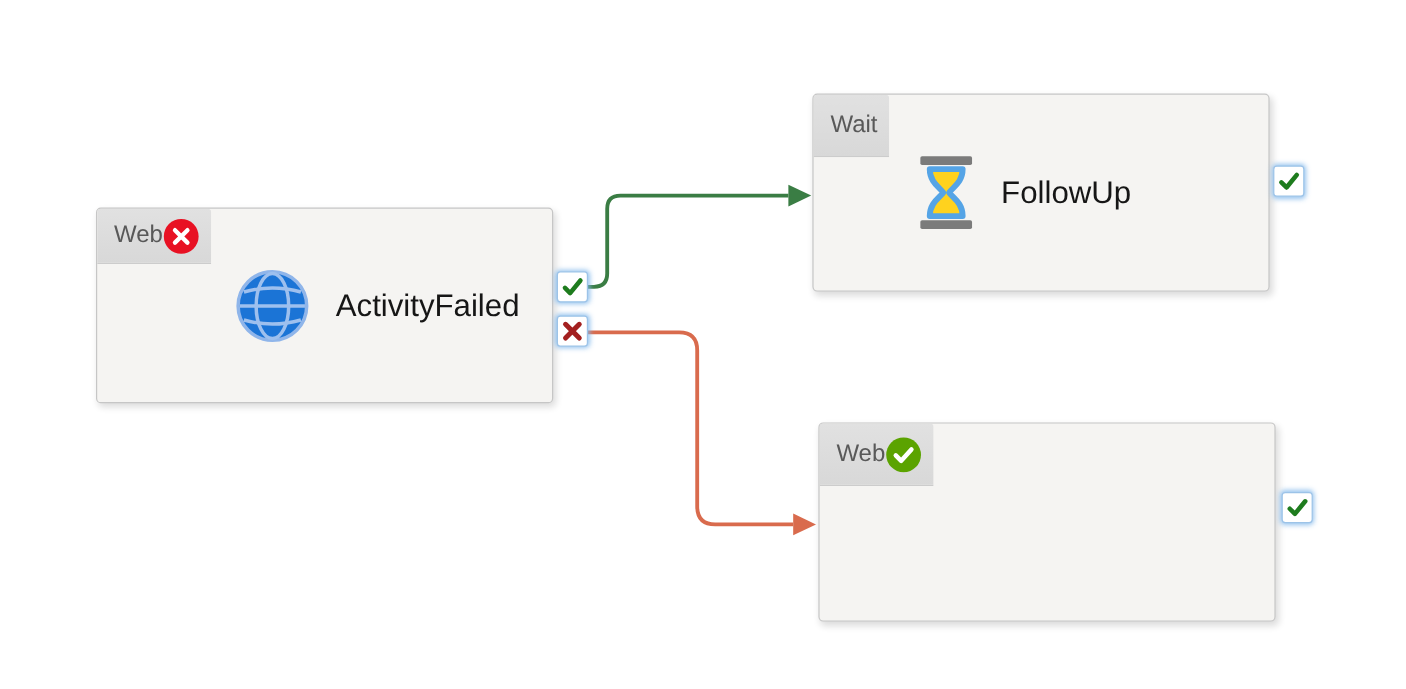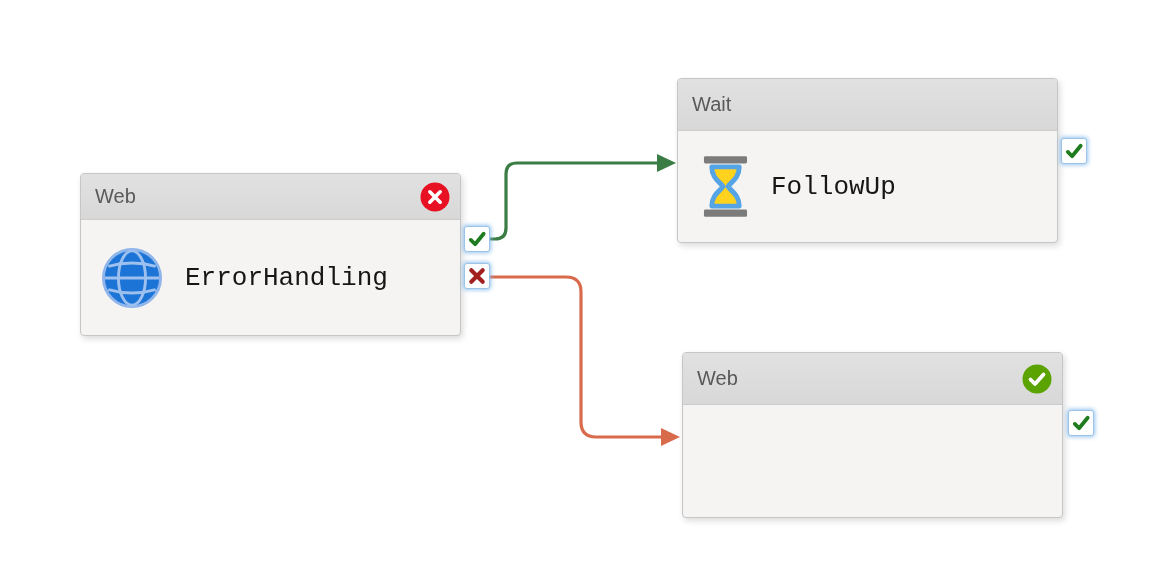--- a/index.html
+++ b/index.html
@@ -2,33 +2,33 @@
 <html><head>
 <meta charset="utf-8">
 <style>
   html,body { margin:0; padding:0; background:#ffffff; }
   * { box-sizing:border-box; }
   #canvas {
     position:relative; width:1172px; height:574px; background:#ffffff;
     overflow:hidden; font-family:"Liberation Sans", sans-serif;
   }
   .node {
-    position:absolute; display:flex; flex-direction:column;
+    position:absolute; display:flex; flex-direction:row;
     background:#f5f4f2; border:1px solid #c6c6c6; border-radius:4px;
     box-shadow:2px 3px 6px rgba(0,0,0,0.14);
   }
   .node-header {
     display:flex; align-items:center; flex:0 0 auto;
     background:linear-gradient(#e1e1e1,#d8d8d8);
     border-bottom:1px solid #cccccc; border-radius:3px 3px 0 0;
     padding:0 10px 0 14px; color:#595959; font-size:20px;
   }
   .hdr-46 { height:46px; }
   .hdr-52 { height:52px; }
-  .node-body { display:flex; align-items:center; flex:1 1 auto; padding-left:20px;font-family:Liberation Mono, monospace; }
+  .node-body { display:flex; align-items:center; flex:1 1 auto; padding-left:20px; }
   .node-body.pad24 { padding-left:24px; }
   .node-name { font-size:26px; color:#161616; margin-left:22px; white-space:nowrap; }
   .badge { margin-left:auto; width:30px; height:30px; flex:0 0 auto; }
   .port {
     position:absolute; width:26px; height:26px; background:#ffffff;
     border:1px solid #9cc3e8; border-radius:3px;
     box-shadow:0 0 4px 1px rgba(130,185,235,0.85);
     display:flex; align-items:center; justify-content:center;
   }
   #port-af-success { left:464px; top:226px; }
@@ -69,21 +69,21 @@
       </svg>
     </div>
     <div class="node-body">
       <svg class="icon-globe big" viewBox="0 0 64 64">
         <circle cx="32" cy="32" r="29.5" fill="#1B74D6" stroke="#8FB5EA" stroke-width="3"></circle>
         <ellipse cx="32" cy="32" rx="14" ry="28" fill="none" stroke="#9EC0EE" stroke-width="3"></ellipse>
         <path d="M4 32 H60" fill="none" stroke="#9EC0EE" stroke-width="3"></path>
         <path d="M7.5 20 Q32 13 56.5 20" fill="none" stroke="#9EC0EE" stroke-width="3"></path>
         <path d="M7.5 44 Q32 51 56.5 44" fill="none" stroke="#9EC0EE" stroke-width="3"></path>
       </svg>
-      <span class="node-name">ErrorHandling</span>
+      <span class="node-name">ActivityFailed</span>
     </div>
   </div>
 
   <div class="node" id="node-followup">
     <div class="node-header hdr-52">
       <span>Wait</span>
     </div>
     <div class="node-body pad24">
       <svg class="icon-hourglass" viewBox="0 0 48 62">
         <rect x="2" y="0" width="44" height="7.5" rx="1.5" fill="#7B7B7B"></rect>

